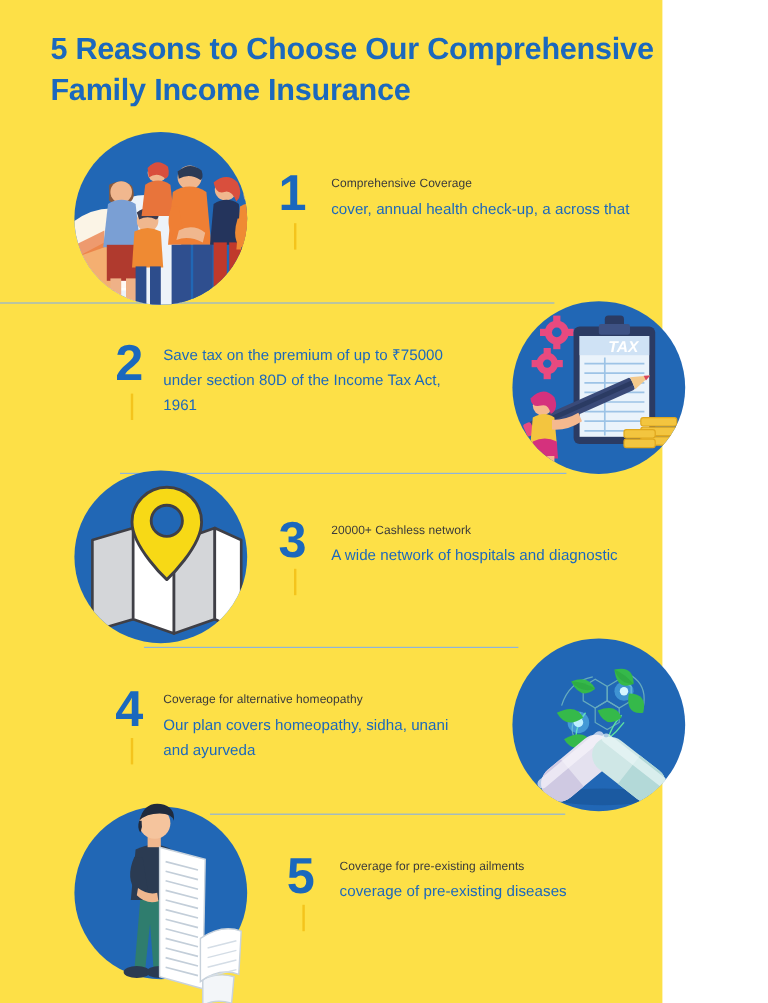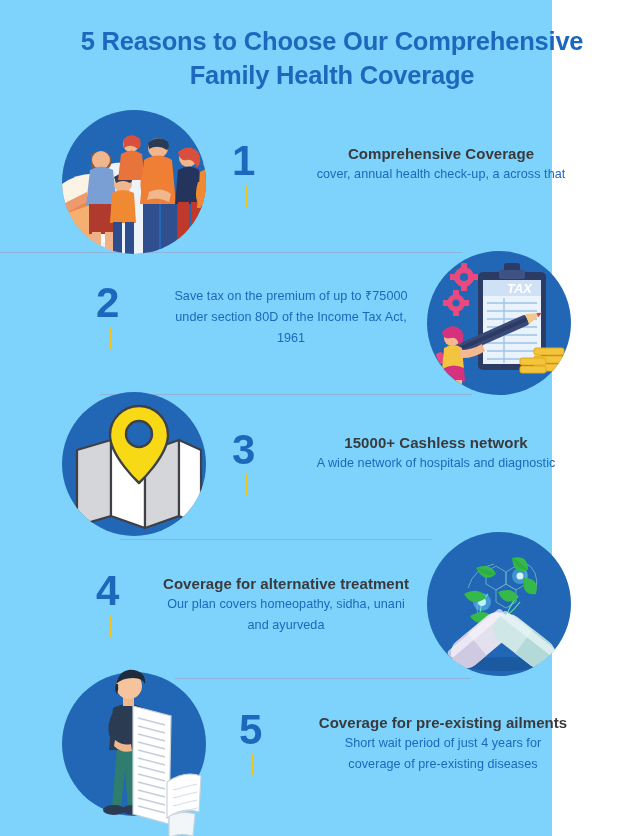--- a/index.html
+++ b/index.html
@@ -10,22 +10,21 @@
     background: #ffffff;
     font-family: "Liberation Sans", sans-serif;
     position: relative;
     overflow: hidden;
   }
 
   #infographic {
     position: relative;
     width: 552px;
     height: 836px;
-    background: #7dd3fc;
-    text-align: center;
+    background: #fde047;
   }
 
   
   .title {
     position: absolute;
     left: 42px;
     top: 24px;
     width: 580px;
     font-size: 25.5px;
     line-height: 34px;
@@ -55,22 +54,22 @@
   }
   .num-tick {
     position: absolute;
     width: 1.5px;
     height: 22px;
     background: #f4c41c;
   }
 
   .txt { position: absolute; }
   .txt-head {
-    font-size: 15px;
-    font-weight: 700;
+    font-size: 10px;
+    font-weight: 400;
     color: #3a3a3c;
     line-height: 20px;
     letter-spacing: 0.05px;
   }
   .txt-body {
     font-size: 12.6px;
     font-weight: 400;
     color: #1b68bd;
     line-height: 21px;
     letter-spacing: 0.05px;
@@ -80,21 +79,21 @@
   .circle-wrap { position: absolute; font-style: italic; }
   .circle-wrap svg { display: block; overflow: visible; }
 </style>
 </head>
 <body>
 
 <div id="infographic">
 
   <h1 class="title">
     <span class="title-line">5 Reasons to Choose Our Comprehensive</span>
-    <span class="title-line">Family Health Coverage</span>
+    <span class="title-line">Family Income Insurance</span>
   </h1>
 
   <div class="divider" style="left:0px;  top:252px; width:462px;"></div>
   <div class="divider" style="left:100px;top:394px; width:372px;"></div>
   <div class="divider" style="left:120px;top:539px; width:312px;"></div>
   <div class="divider" style="left:175px;top:678px; width:296px;"></div>
 
   <div class="circle-wrap" style="left:55px; top:110px;">
     <svg width="168" height="148" viewBox="0 0 168 148">
       <defs>
@@ -264,21 +263,21 @@
         <path d="M84 14 c-16 0 -29 13 -29 29 c0 21 29 48 29 48 c0 0 29 -27 29 -48 c0 -16 -13 -29 -29 -29 z" fill="#f7d916" stroke="#3f3f46" stroke-width="2.4" stroke-linejoin="round"></path>
         <circle cx="84" cy="42" r="13" fill="#2167b5" stroke="#3f3f46" stroke-width="2.4"></circle>
       </g>
     </svg>
   </div>
 
   <div class="row">
     <div class="num" style="left:232px; top:429px;">3</div>
     <div class="num-tick" style="left:245px; top:474px;"></div>
     <div class="txt" style="left:276px; top:433px; width:320px;">
-      <div class="txt-head">15000+ Cashless network</div>
+      <div class="txt-head">20000+ Cashless network</div>
       <div class="txt-body">A wide network of hospitals and diagnostic</div>
     </div>
   </div>
 
   <div class="circle-wrap" style="left:420px; top:532px;">
     <svg width="168" height="148" viewBox="0 0 168 148">
       <defs>
         <clipPath id="clipCap">
             <circle cx="79" cy="72" r="72"></circle>
           </clipPath>
@@ -332,21 +331,21 @@
           <rect x="70" y="96" width="70" height="8" rx="4" fill="#eaf6f6" opacity="0.7"></rect>
         </g>
       </g>
     </svg>
   </div>
 
   <div class="row">
     <div class="num" style="left:96px; top:570px;">4</div>
     <div class="num-tick" style="left:109px; top:615px;"></div>
     <div class="txt" style="left:136px; top:574px; width:300px;">
-      <div class="txt-head">Coverage for alternative treatment</div>
+      <div class="txt-head">Coverage for alternative homeopathy</div>
       <div class="txt-body">Our plan covers homeopathy, sidha, unani</div>
       <div class="txt-body">and ayurveda</div>
     </div>
   </div>
 
   <div class="circle-wrap" style="left:55px; top:662px;">
     <svg width="176" height="170" viewBox="0 0 176 170">
       <circle cx="79" cy="82" r="72" fill="#2167b5"></circle>
 
       <g>
@@ -396,18 +395,17 @@
         </g>
       </g>
     </svg>
   </div>
 
   <div class="row">
     <div class="num" style="left:239px; top:709px;">5</div>
     <div class="num-tick" style="left:252px; top:754px;"></div>
     <div class="txt" style="left:283px; top:713px; width:320px;">
       <div class="txt-head">Coverage for pre-existing ailments</div>
-      <div class="txt-body">Short wait period of just 4 years for</div>
       <div class="txt-body">coverage of pre-existing diseases</div>
     </div>
   </div>
 
 </div>
 
 </body></html>

